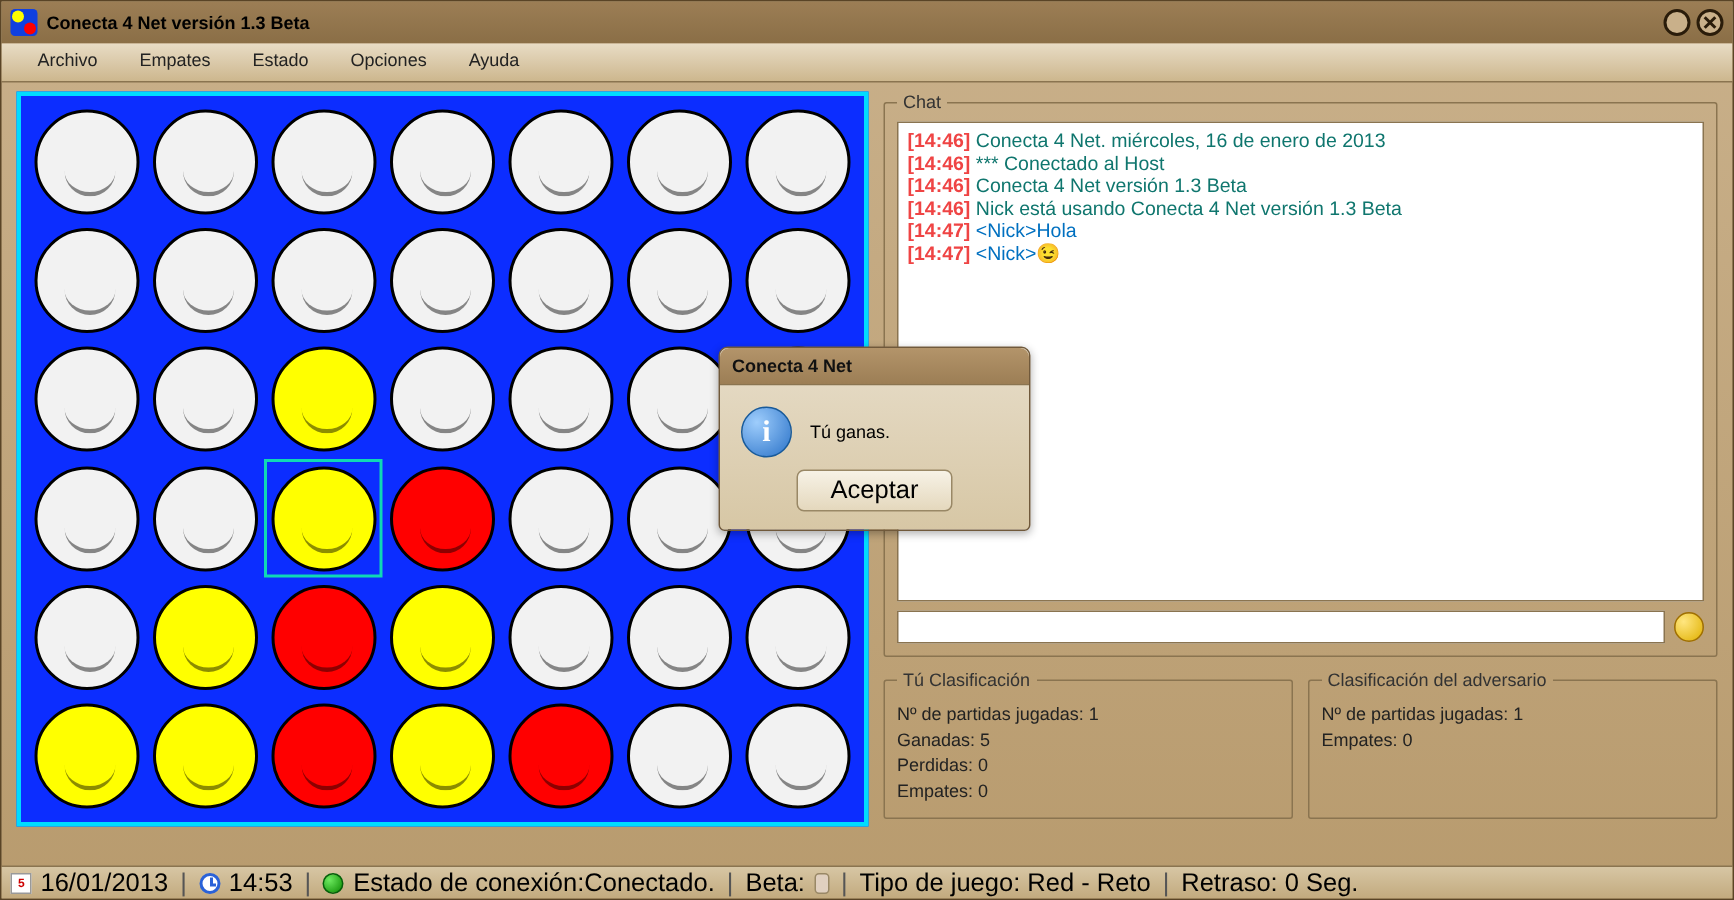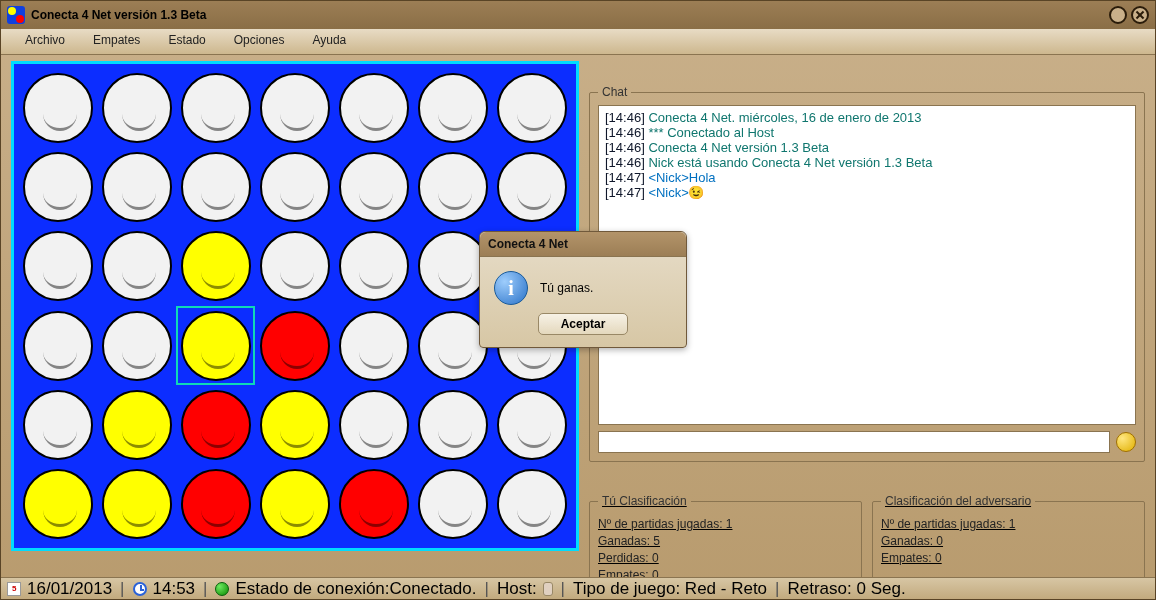--- a/index.html
+++ b/index.html
@@ -115,52 +115,51 @@
   .rightside {
     flex: 1;
     display: flex;
     flex-direction: column;
     gap: 8px;
   }
   fieldset.group {
     border: 1px solid #8a7450;
     border-radius: 2px;
     padding: 6px 8px 8px 8px;
-    margin-top: 24px;
   }
   fieldset.group > legend {
     color: #333;
     padding: 0 4px;
     font-size: 12px;
   }
   .chat-log {
     background: #fff;
     border: 1px solid #8a7450;
     height: 320px;
     padding: 4px 6px;
     overflow: auto;
     font-size: 13px;
   }
   .chat-line { white-space: pre-wrap; }
-  .chat-line .ts { color: #0f172a; }
+  .chat-line .ts { color: #ef4444; font-weight: bold; }
   .chat-line .body { color: #0f766e; }
   .chat-line .body.special { color: #0070c0; }
   .chat-input-row {
     display:flex;align-items:center;gap:6px;margin-top:6px;
   }
   .chat-input {
     flex:1;height:22px;border:1px solid #8a7450;background:#fff;
     padding:2px 4px;font-size:12px;
   }
   .emoji-btn {
     width:20px;height:20px;border-radius:50%;
     background:radial-gradient(circle at 30% 30%,#ffe680,#e0b000);
     border:1px solid #a07000;cursor:pointer;
   }
-  .stats-row { display:flex; gap:10px;text-decoration:underline; }
+  .stats-row { display:flex; gap:10px; }
   .stats-row fieldset { flex:1; }
   .stat-line { margin: 3px 0; color:#222; }
   .statusbar {
     position:absolute;left:0;right:0;bottom:0;
     height:22px;
     background:linear-gradient(#d7c6a4,#c2aa7e);
     border-top:1px solid #8a7450;
     display:flex;align-items:center;
     padding:0 6px;
     gap:6px;
@@ -203,21 +202,21 @@
     display:flex;align-items:center;justify-content:center;
     color:#fff;font-weight:bold;font-size:20px;font-family:Georgia,serif;
     border:1px solid #185a9a;
   }
   .dlg-actions{display:flex;justify-content:center;padding:0 0 12px 0;}
   .btn{
     background:linear-gradient(#f7f2e6,#e4d8bd);
     border:1px solid #998866;
     border-radius:5px;
     padding:3px 22px;
-    font-size:12px;cursor:pointer;font-weight:bold;
+    font-size:17px;cursor:pointer;
   }
 </style>
 </head>
 <body>
 
 <div class="window">
 
   <div class="titlebar">
     <span class="app-icon"></span>
     <span>Conecta 4 Net versión 1.3 Beta</span>
@@ -387,21 +386,20 @@
         <fieldset class="group">
           <legend>Tú Clasificación</legend>
           <div class="stat-line">Nº de partidas jugadas: 1</div>
           <div class="stat-line">Ganadas: 5</div>
           <div class="stat-line">Perdidas: 0</div>
           <div class="stat-line">Empates: 0</div>
         </fieldset>
         <fieldset class="group">
           <legend>Clasificación del adversario</legend>
           <div class="stat-line">Nº de partidas jugadas: 1</div>
-          <div class="stat-line">Ganadas: 0</div>
           <div class="stat-line">Empates: 0</div>
         </fieldset>
       </div>
     </div>
   </div>
 
   <div class="dialog">
     <div class="dlg-title">Conecta 4 Net</div>
     <div class="dlg-body">
       <div class="info-icon">i</div>
@@ -415,21 +413,21 @@
   <div class="statusbar">
     <span class="sb-cal"></span>
     <span>16/01/2013</span>
     <span class="sb-sep">|</span>
     <span class="sb-icon sb-clock"></span>
     <span>14:53</span>
     <span class="sb-sep">|</span>
     <span class="sb-icon sb-globe"></span>
     <span>Estado de conexión:Conectado.</span>
     <span class="sb-sep">|</span>
-    <span>Host:</span>
+    <span>Beta:</span>
     <span class="sb-hour"></span>
     <span class="sb-sep">|</span>
     <span>Tipo de juego:  Red - Reto</span>
     <span class="sb-sep">|</span>
     <span>Retraso: 0 Seg.</span>
   </div>
 
 </div>
 
 </body></html>

